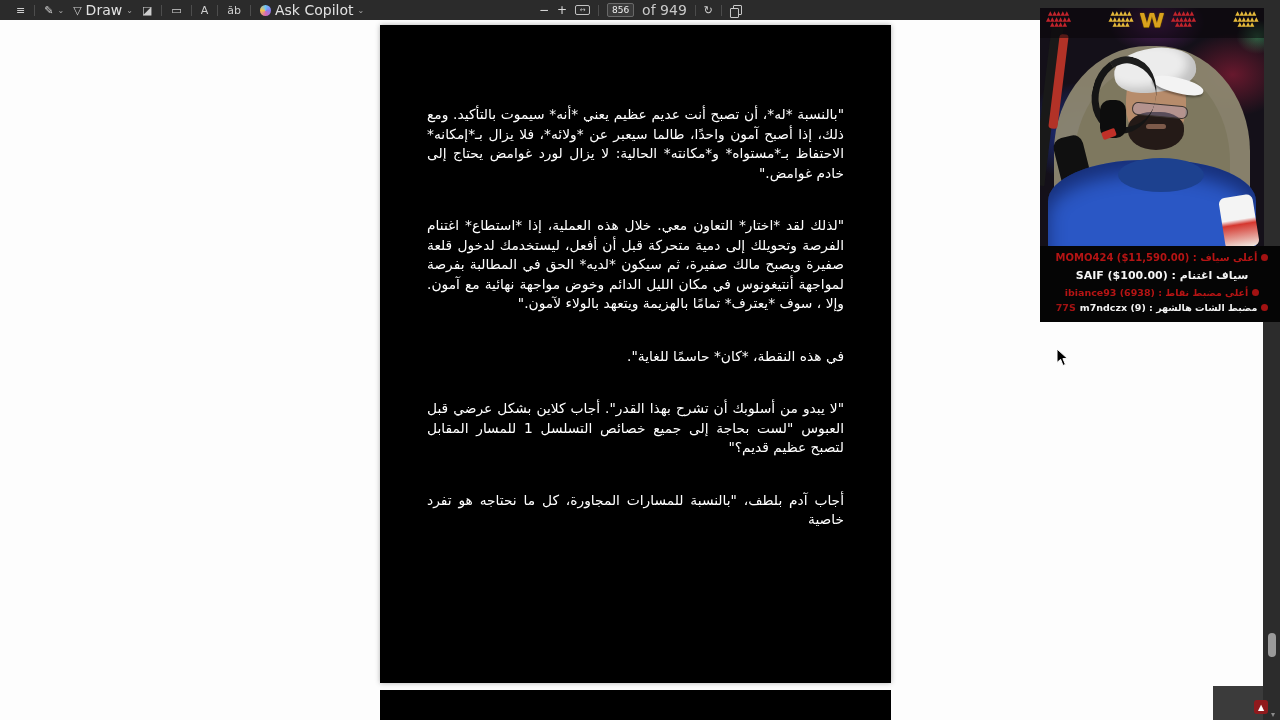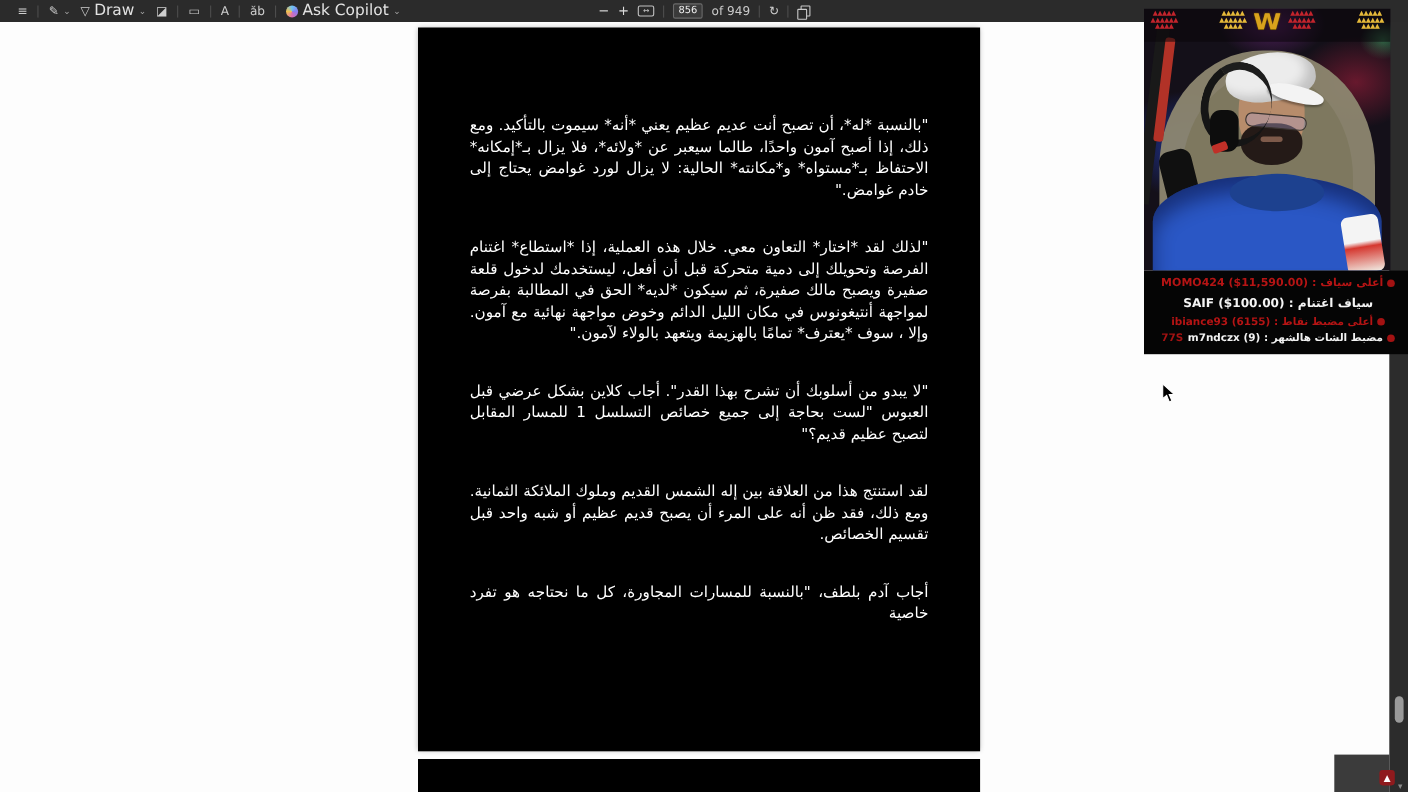--- a/index.html
+++ b/index.html
@@ -16,21 +16,21 @@
   .tb-ic { color:#cfcfcf; font-size:11px; line-height:1; }
   .tb-label { font-size:14px; color:#e2e2e2; }
   .chev { font-size:8px; color:#a8a8a8; }
   .tb-sep { width:1px; height:11px; background:#4d4d4d; }
   .zoom-btn { color:#dcdcdc; font-size:12px; line-height:1; }
   .fit-icon { width:15px; height:10px; border:1px solid #c2c2c2; border-radius:2px;
               display:flex; align-items:center; justify-content:center; font-size:7px; color:#c2c2c2; }
   .page-input { width:27px; height:14px; background:#3a3a3a; border:1px solid #6a6a6a;
                 color:#f0f0f0; font-size:9px; text-align:center; border-radius:2px;
                 font-family:"DejaVu Sans",sans-serif; }
-  .of-total { color:#c9c9c9; font-size:11px; }
+  .of-total { color:#c9c9c9; font-size:14px; }
   .copilot-icon { width:11px; height:11px; border-radius:50%;
                   background:conic-gradient(#6cc3f5,#8a7bf0,#d96bb1,#f2c14e,#6cc3f5); }
   .pages-icon { position:relative; width:11px; height:11px; }
   .pages-icon::before { content:""; position:absolute; left:3px; top:0; width:7px; height:8px; border:1px solid #c9c9c9; border-radius:1px; }
   .pages-icon::after  { content:""; position:absolute; left:0; top:3px; width:7px; height:8px; border:1px solid #c9c9c9; background:#2b2b2b; border-radius:1px; }
 
   
   .doc-page { position:absolute; left:380px; top:25px; width:511px; height:658px;
               background:#000; box-shadow:0 0 5px rgba(0,0,0,.3); overflow:hidden; }
   .doc-body { padding:80px 47px 0 47px; }
@@ -161,22 +161,22 @@
       <span class="tb-ic">↻</span>
       <span class="tb-sep"></span>
       <span class="pages-icon"></span>
     </div>
   </div>
 
   <div class="doc-page">
     <div class="doc-body">
       <p>"بالنسبة *له*، أن تصبح أنت عديم عظيم يعني *أنه* سيموت بالتأكيد. ومع ذلك، إذا أصبح آمون واحدًا، طالما سيعبر عن *ولائه*، فلا يزال بـ*إمكانه* الاحتفاظ بـ*مستواه* و*مكانته* الحالية: لا يزال لورد غوامض يحتاج إلى خادم غوامض."</p>
       <p>"لذلك لقد *اختار* التعاون معي. خلال هذه العملية، إذا *استطاع* اغتنام الفرصة وتحويلك إلى دمية متحركة قبل أن أفعل، ليستخدمك لدخول قلعة صفيرة ويصبح مالك صفيرة، ثم سيكون *لديه* الحق في المطالبة بفرصة لمواجهة أنتيغونوس في مكان الليل الدائم وخوض مواجهة نهائية مع آمون. وإلا ، سوف *يعترف* تمامًا بالهزيمة ويتعهد بالولاء لآمون."</p>
+      <p>في هذه النقطة، *كان* حاسمًا للغاية".</p>
       <p>"لا يبدو من أسلوبك أن تشرح بهذا القدر". أجاب كلاين بشكل عرضي قبل العبوس "لست بحاجة إلى جميع خصائص التسلسل 1 للمسار المقابل لتصبح عظيم قديم؟"</p>
-      <p>لقد استنتج هذا من العلاقة بين إله الشمس القديم وملوك الملائكة الثمانية. ومع ذلك، فقد ظن أنه على المرء أن يصبح قديم عظيم أو شبه واحد قبل تقسيم الخصائص.</p>
       <p>أجاب آدم بلطف، "بالنسبة للمسارات المجاورة، كل ما نحتاجه هو تفرد خاصية</p>
     </div>
   </div>
 
   <div class="doc-page2"></div>
 
   <div class="cam">
     <div class="chair"></div>
     <div class="chair-inner"></div>
     <div class="mic-arm"></div>
@@ -214,21 +214,21 @@
   <div class="stats">
     <div class="stat-line s0">
       <span class="red-dot"></span>
       <span>أعلى سياف : MOMO424 ($11,590.00)</span>
     </div>
     <div class="stat-line s1">
       <span>سياف اغتنام : SAIF ($100.00)</span>
     </div>
     <div class="stat-line s2">
       <span class="red-dot"></span>
-      <span>أعلى مضبط نقاط : ibiance93 (6155)</span>
+      <span>أعلى مضبط نقاط : ibiance93 (6938)</span>
     </div>
     <div class="stat-line s3">
       <span class="red-dot"></span>
       <span>مضبط الشات هالشهر : (9) m7ndczx</span>
       <span class="red-frag">77S</span>
     </div>
   </div>
 
   <span class="bat-frag">bat</span>
 

